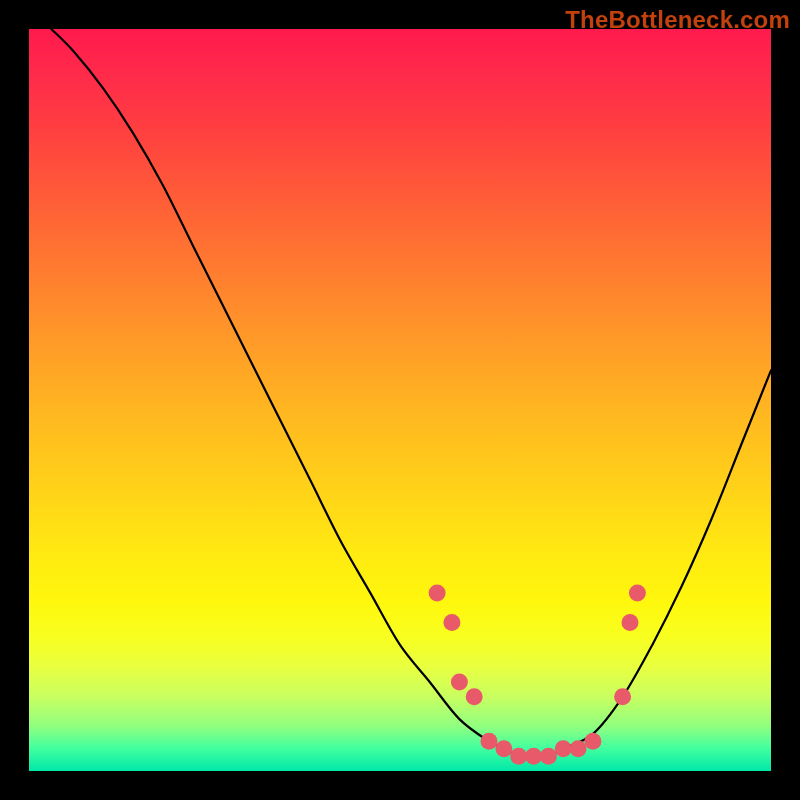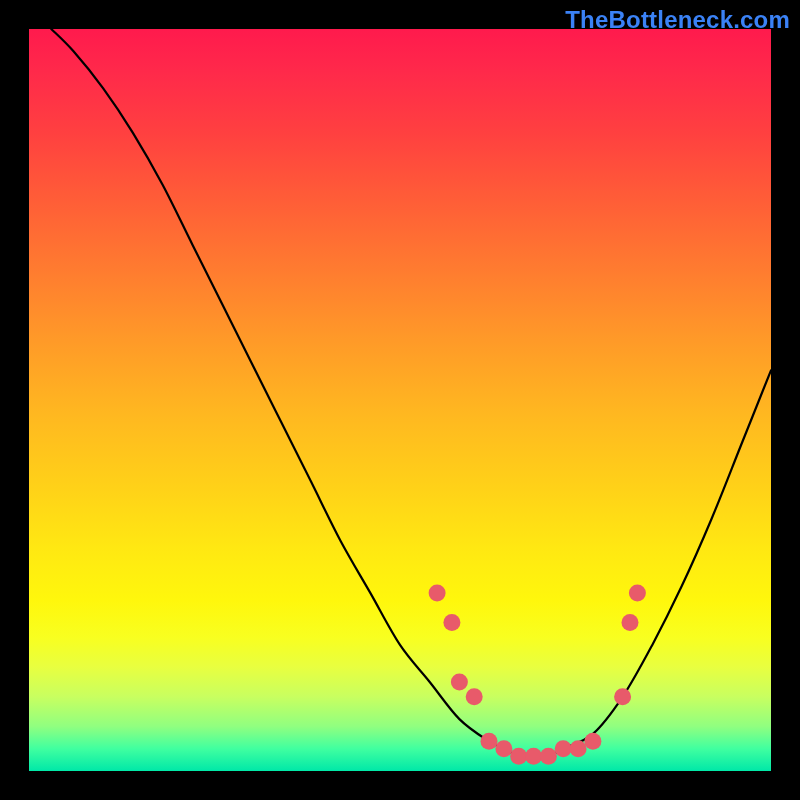--- a/index.html
+++ b/index.html
@@ -40,21 +40,21 @@
       #c8ff60 90%,
       #90ff80 94%,
       #40ffa0 97%,
       #00e8a8 100%
     );
   }
   .watermark {
     position: absolute;
     top: 6px;
     right: 10px;
-    color: #3b82f6;
+    color: #c2410c;
     font-size: 24px;
     font-weight: 600;
     letter-spacing: 0.2px;
     user-select: none;
     z-index: 10;
   }
   svg.curve {
     position: absolute;
     left: 0; top: 0;
     width: 742px; height: 742px;

